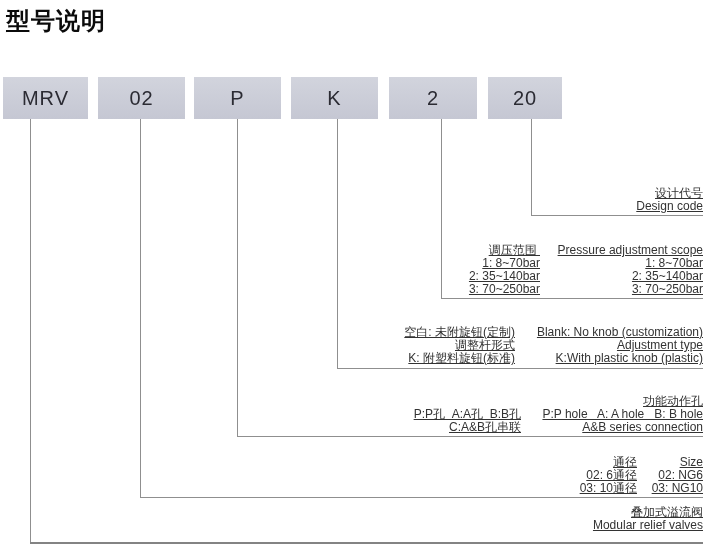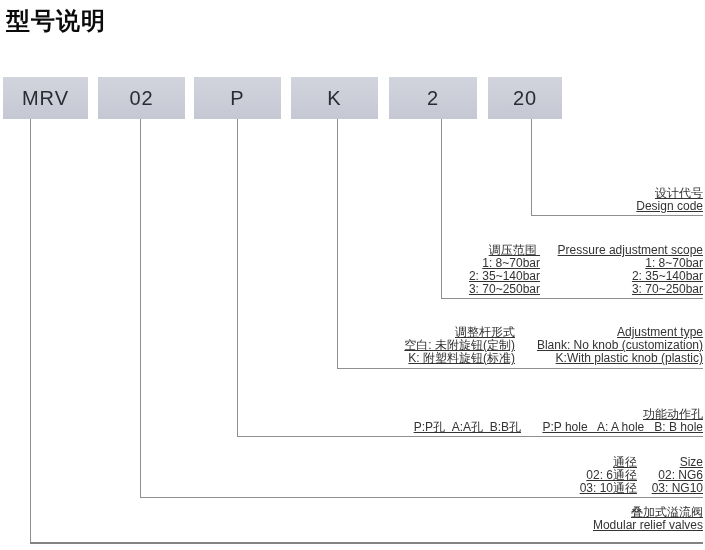--- a/index.html
+++ b/index.html
@@ -115,39 +115,43 @@
         <span class="c1">2: 35~140bar</span>
         <span class="c2">2: 35~140bar</span>
       </div>
       <div class="lrow">
         <span class="c1">3: 70~250bar</span>
         <span class="c2">3: 70~250bar</span>
       </div>
     </div>
   <div class="sec sec-adjustment">
       <div class="lrow">
+        <span class="c1">空白: 未附旋钮(定制)</span>
+        <span class="c2">Blank: No knob (customization)</span>
+      </div>
+      <div class="lrow">
         <span class="c1">调整杆形式</span>
         <span class="c2">Adjustment type</span>
-      </div>
-      <div class="lrow">
-        <span class="c1">空白: 未附旋钮(定制)</span>
-        <span class="c2">Blank: No knob (customization)</span>
       </div>
       <div class="lrow">
         <span class="c1">K: 附塑料旋钮(标准)</span>
         <span class="c2">K:With plastic knob (plastic)</span>
       </div>
     </div>
   <div class="sec sec-function-bore">
       <div class="lrow">
         <span class="c1">功能动作孔</span>
       </div>
       <div class="lrow">
         <span class="c1">P:P孔  A:A孔  B:B孔</span>
         <span class="c2">P:P hole   A: A hole   B: B hole</span>
+      </div>
+      <div class="lrow">
+        <span class="c1">C:A&amp;B孔串联</span>
+        <span class="c2">A&amp;B series connection</span>
       </div>
     </div>
   <div class="sec sec-size">
       <div class="lrow">
         <span class="c1">通径</span>
         <span class="c2">Size</span>
       </div>
       <div class="lrow">
         <span class="c1">02: 6通径</span>
         <span class="c2">02: NG6</span>

